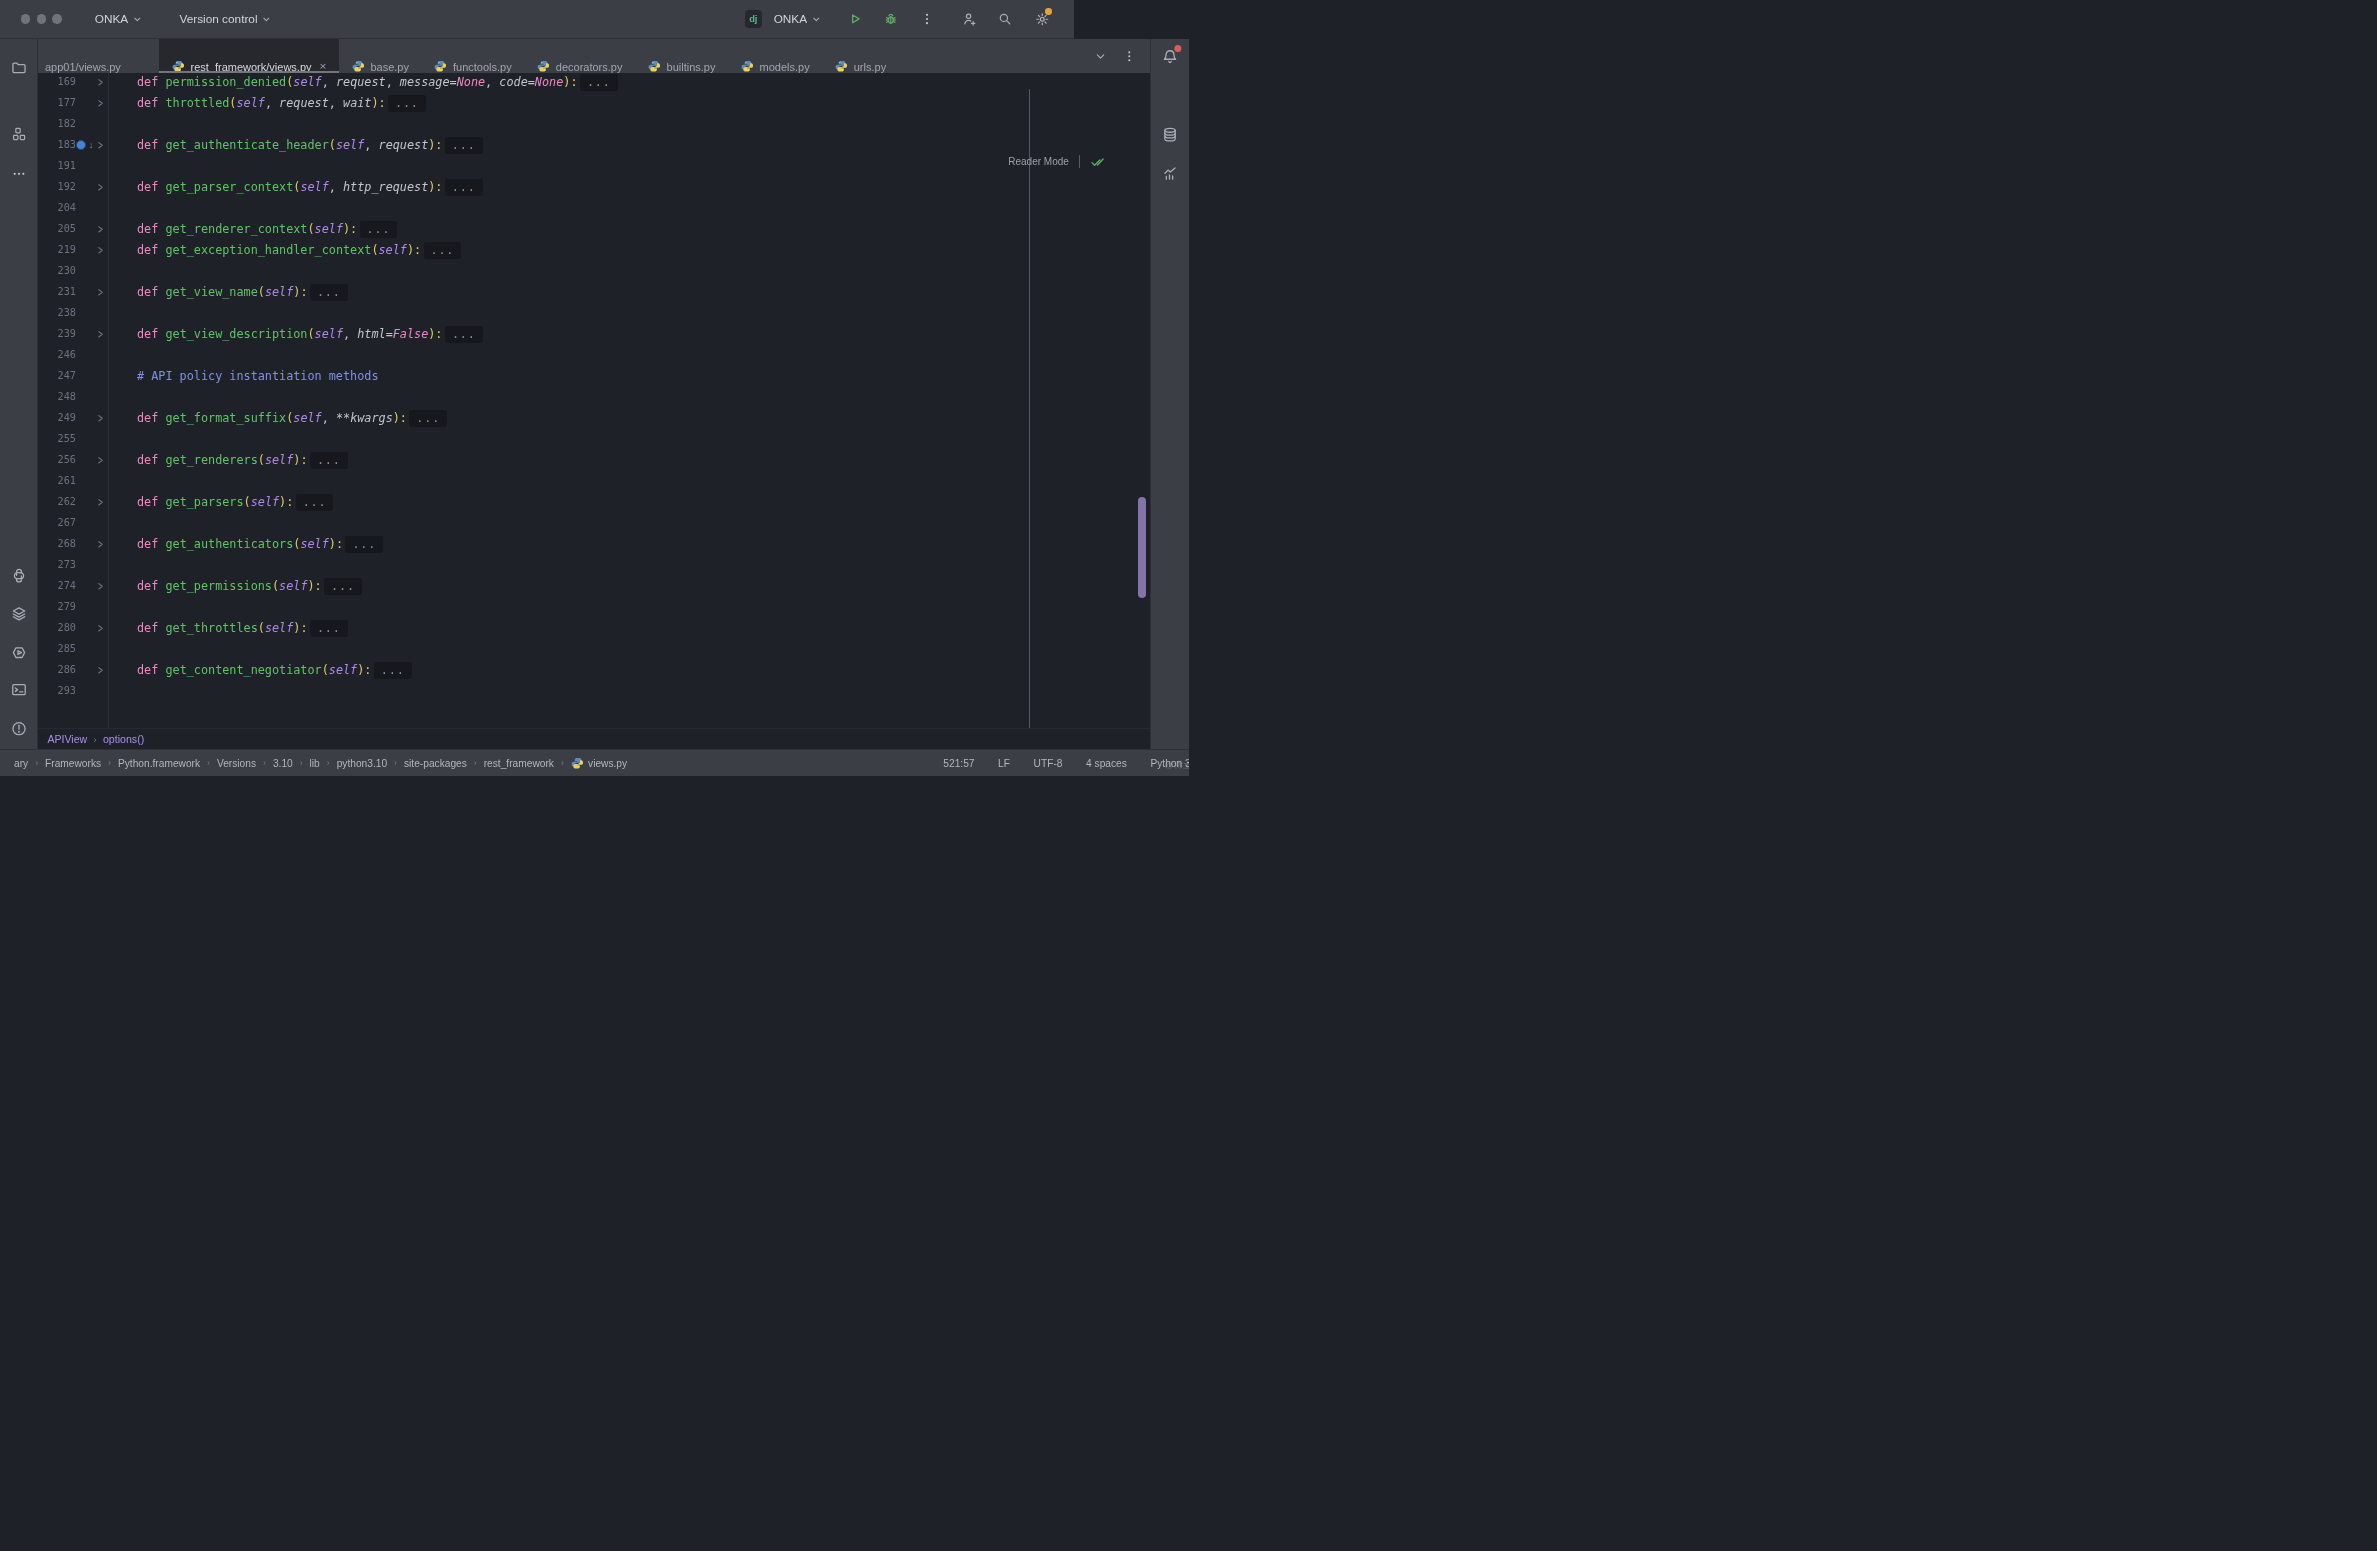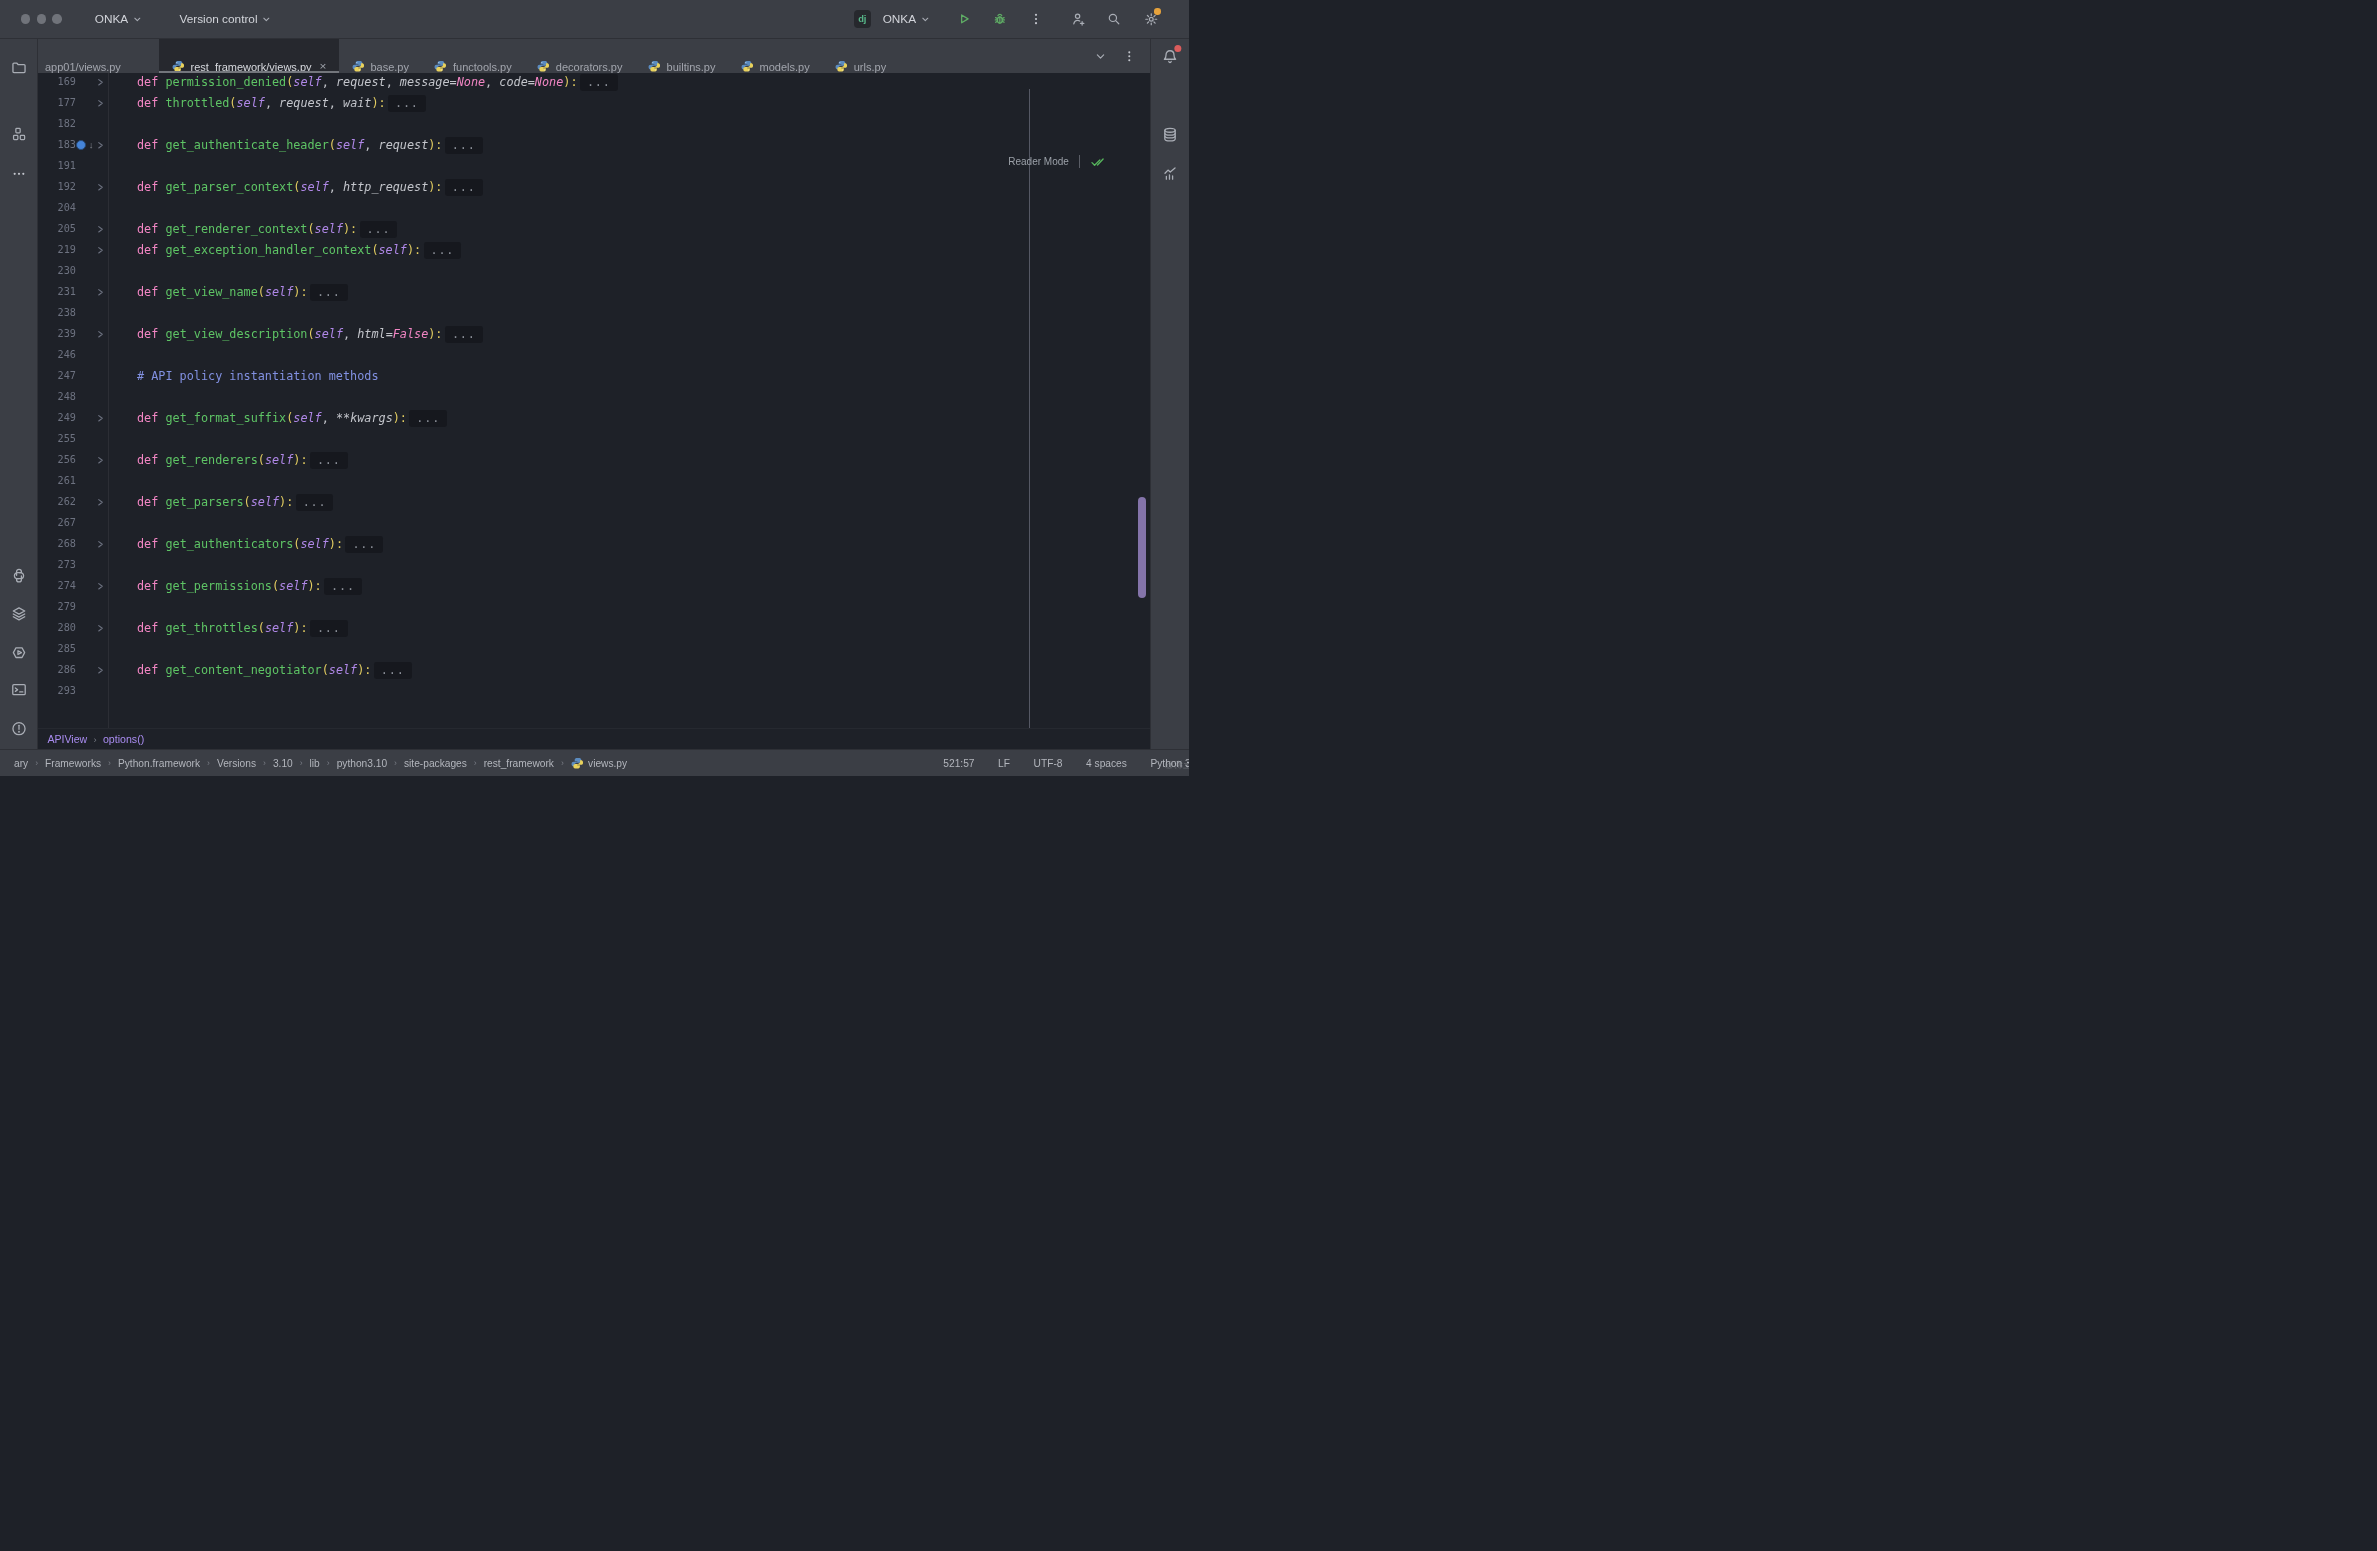--- a/index.html
+++ b/index.html
@@ -1,29 +1,29 @@
 <!DOCTYPE html>
 <html style="font-size:12.6px"><head>
 <meta charset="utf-8">
 <style>
   * { margin:0; padding:0; box-sizing:border-box; }
   html,body { width:1189px; height:776px; overflow:hidden; }
   body { background:#1e2128; font-family:"Liberation Sans", sans-serif; position:relative; }
   svg { display:block; }
 
   
-  .titlebar { position:absolute; left:0; top:0; width:1189px; height:39px;
+  .titlebar { position:absolute; left:0; top:0; width:1074px; height:39px;
     background:#3b3e45; border-bottom:0.8px solid #2e3036; display:flex; align-items:center; }
   .traffic { display:flex; gap:6.3px; margin-left:21px; }
   .traffic span { width:9.4px; height:9.4px; border-radius:50%; background:#70737a; }
   .tb-item { display:flex; align-items:center; gap:4.7px; color:#d2d4da; font-size:11.8px; cursor:default; }
   .tb-item .chev { color:#9da1a9; }
   .proj { margin-left:33px; }
   .vcs { margin-left:38px; }
-  .tb-right { margin-left:auto; display:flex; align-items:center; padding-right:30px; }
+  .tb-right { margin-left:auto; display:flex; align-items:center; padding-right:24px; }
   .dj-badge { width:17.3px; height:17.3px; border-radius:3.9px; background:#26282d; color:#57b689;
     font-size:9.4px; font-weight:bold; display:flex; align-items:center; justify-content:center; }
   .runcfg { margin-left:7px; }
   .tb-ic { margin-left:20.4px; position:relative; }
   .tb-ic.first { margin-left:27px; }
   .gear-dot { position:absolute; right:-1.6px; top:-2.4px; width:6.3px; height:6.3px; border-radius:50%; background:#e6a23c; }
 
   
   .leftstrip { position:absolute; left:0; top:39px; width:38px; height:710px;
     background:#3b3e45; border-right:0.8px solid #2e3036; }

